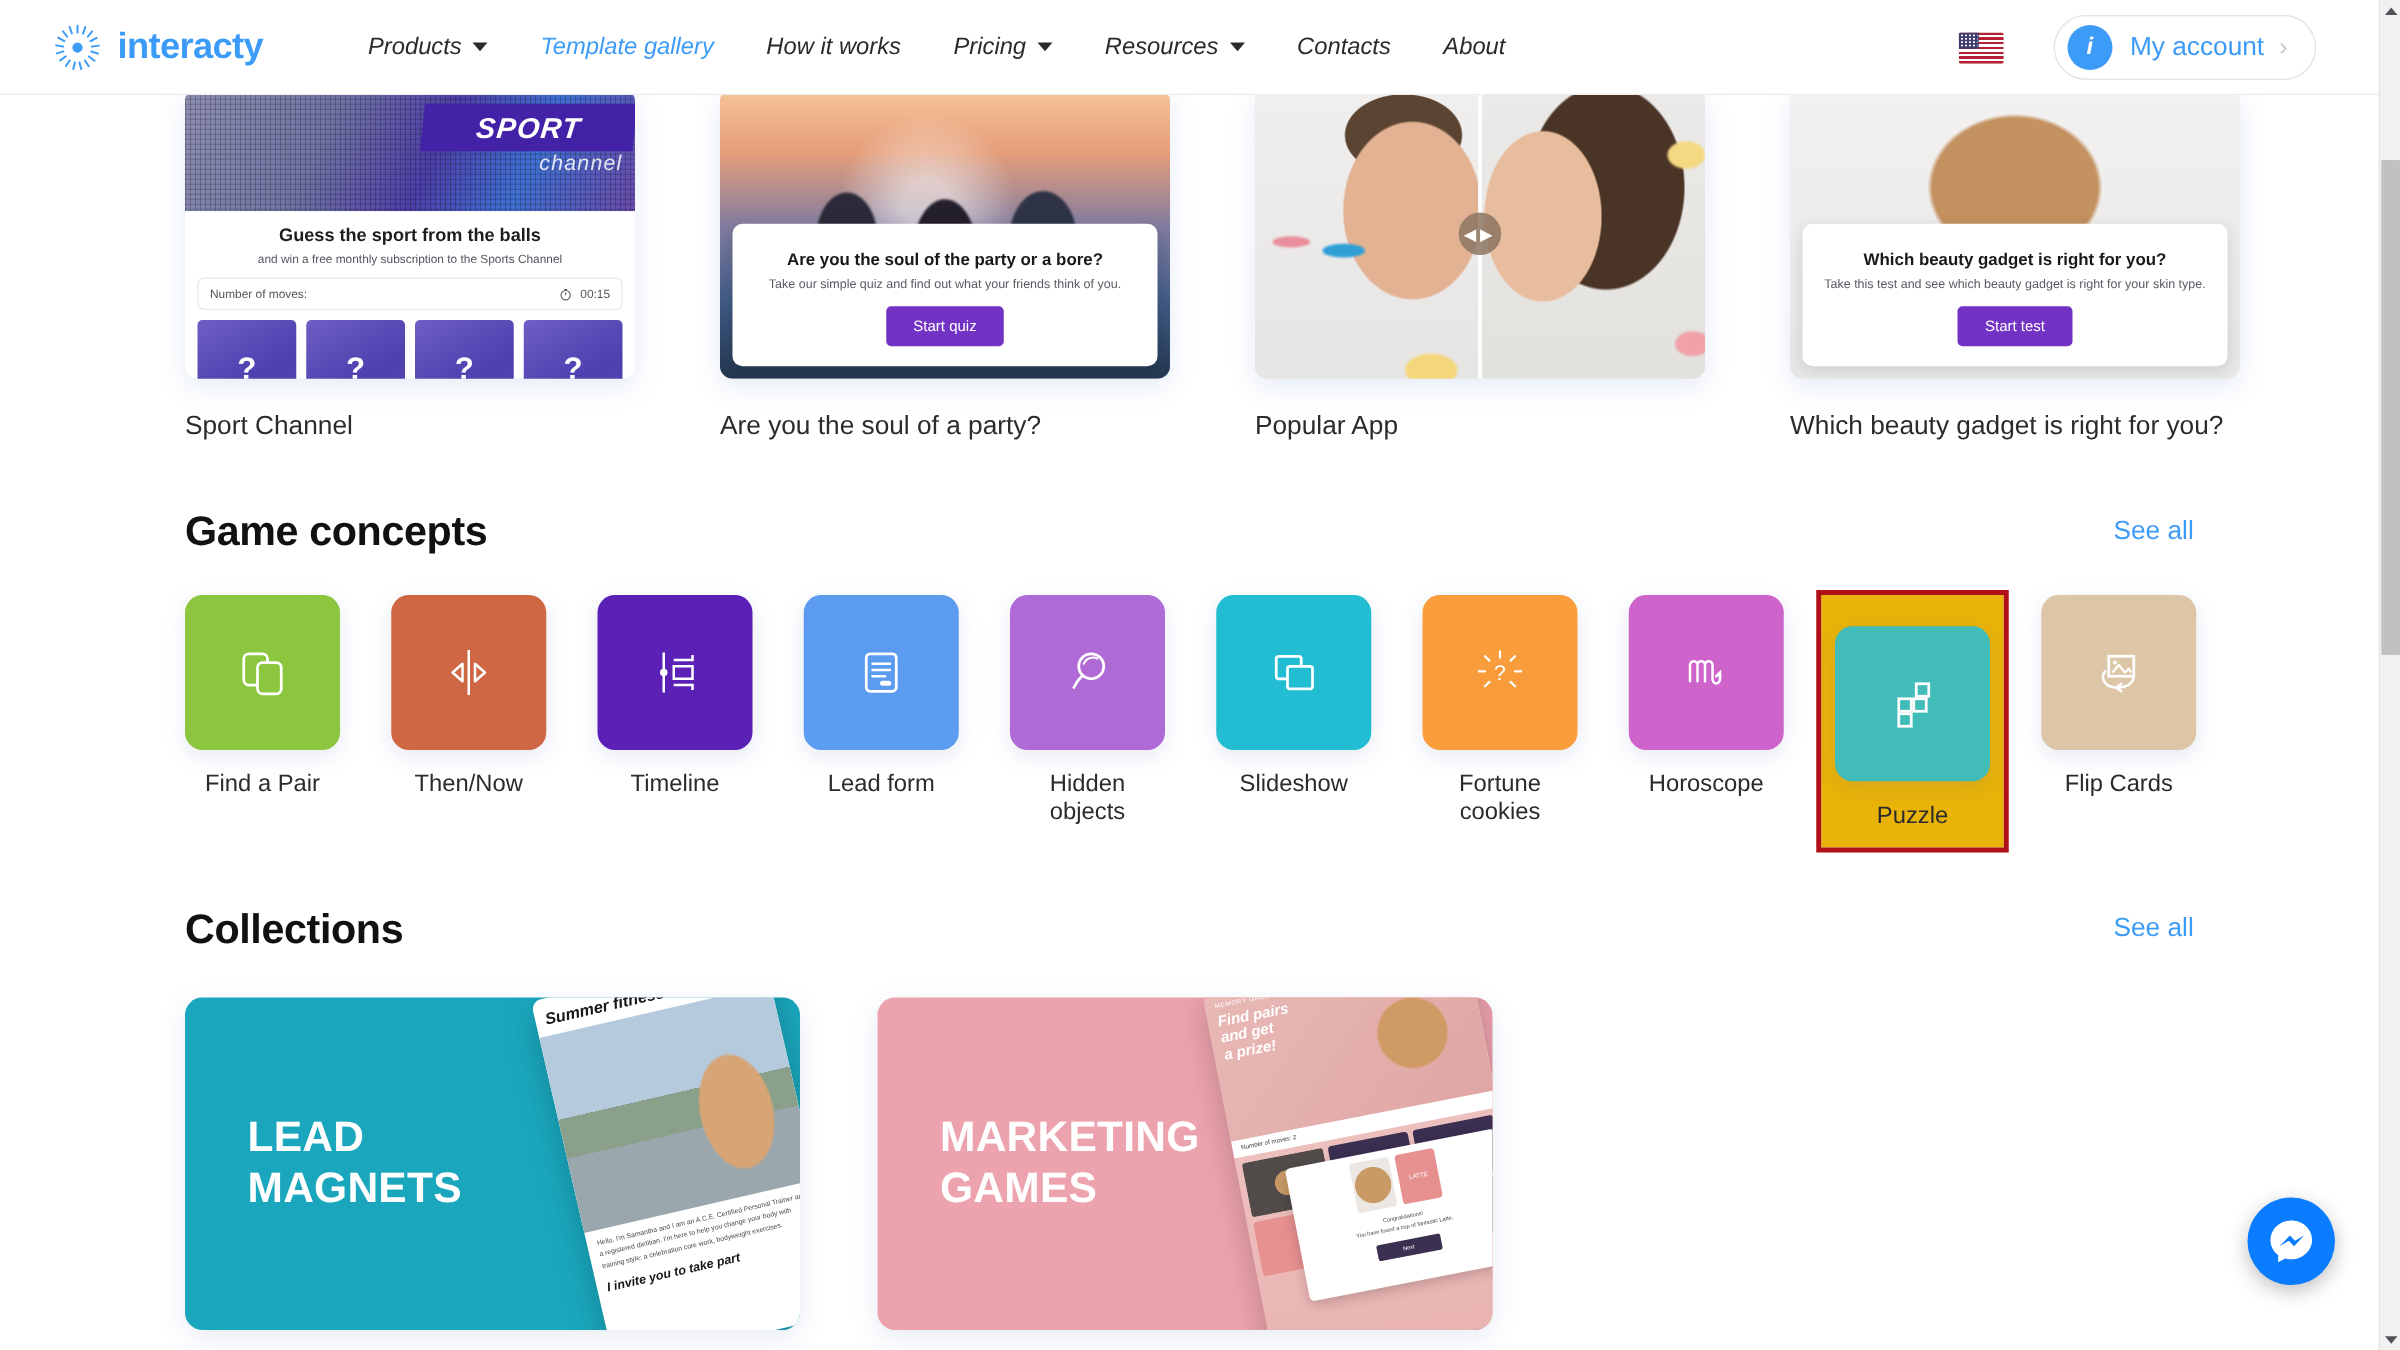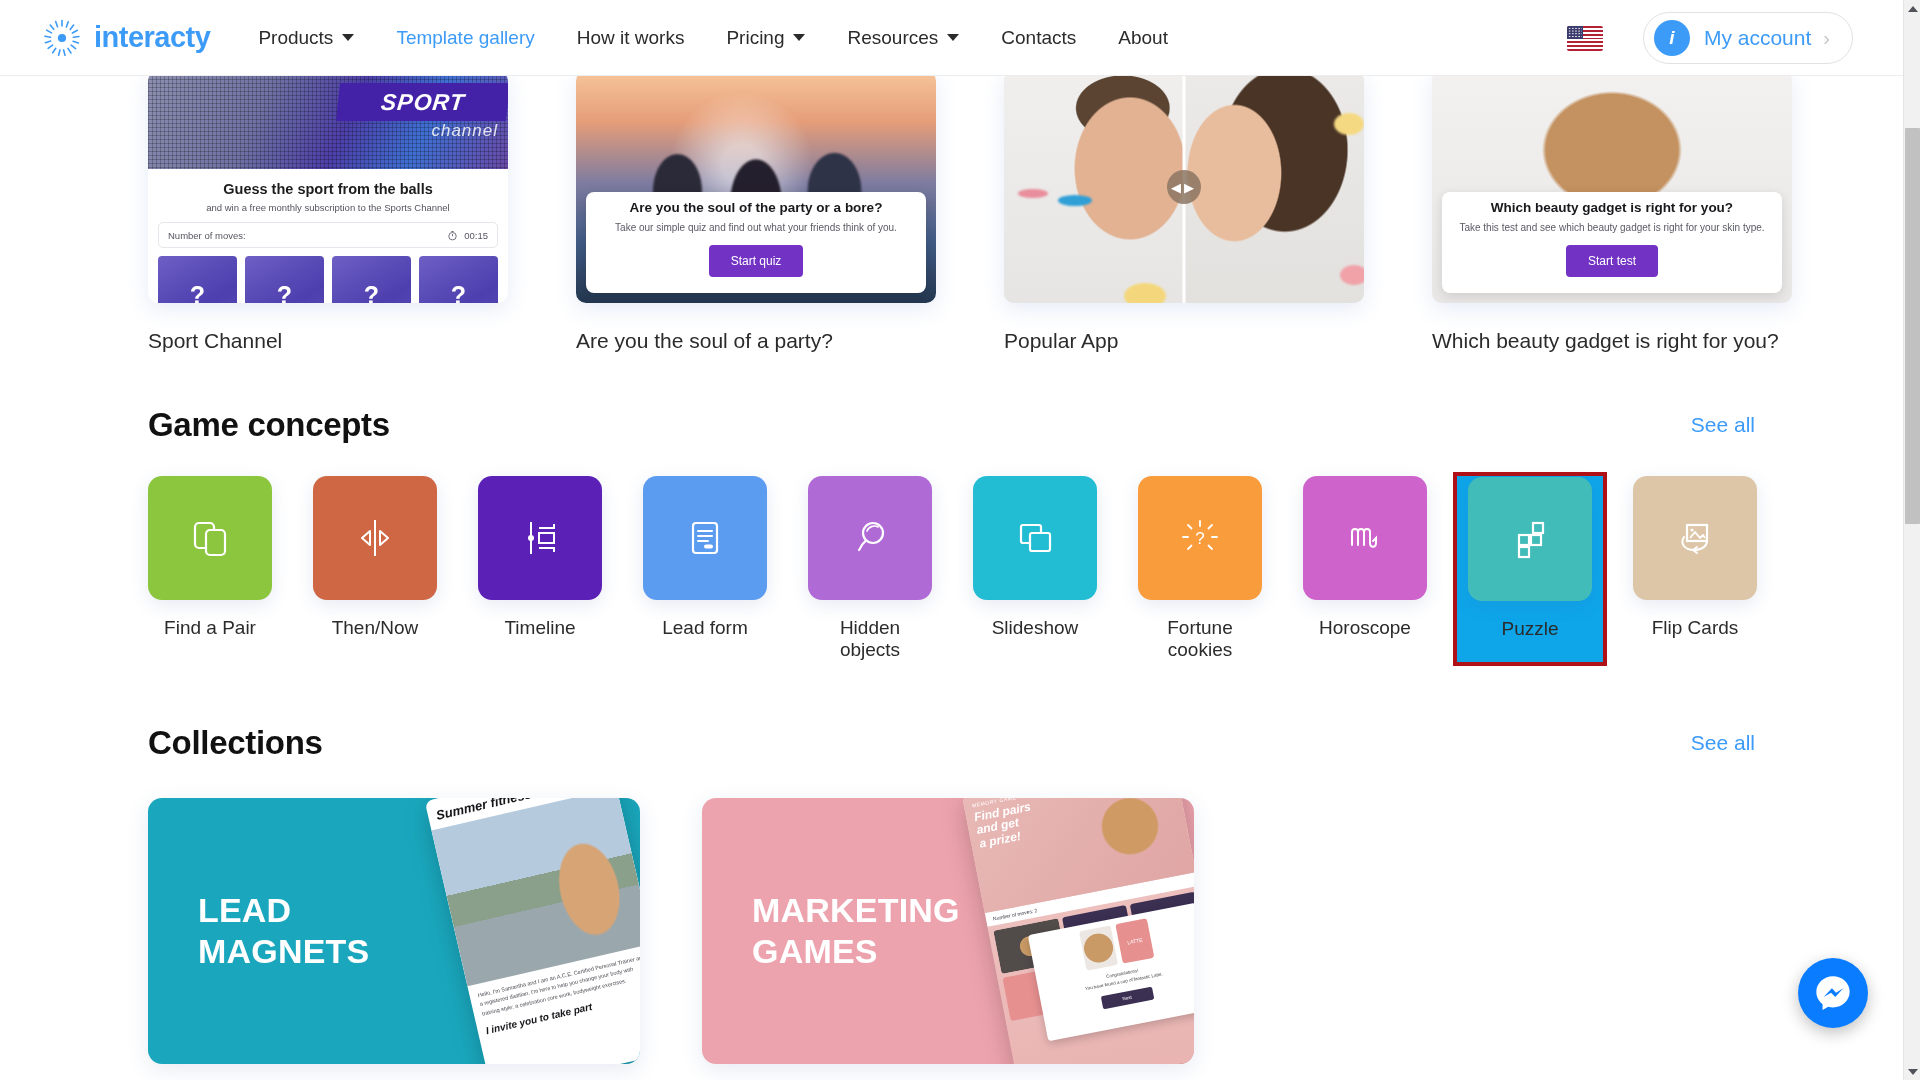--- a/index.html
+++ b/index.html
@@ -21,21 +21,21 @@
     display: flex; align-items: center;
     z-index: 40;
     text-align: center;
   }
   .brand { display: flex; align-items: center; margin-left: 42px; }
   .brand-mark { width: 40px; height: 40px; position: relative; }
   .brand-text {
     font-size: 29px; font-weight: bold; color: #3d9bf8;
     margin-left: 12px; letter-spacing: -0.5px;
   }
-  .nav-items { display: flex; align-items: center; margin-left: 48px; }
+  .nav-items { display: flex; align-items: center; margin-left: 84px; font-style: italic; }
   .nav-item {
     font-size: 19px; color: #2b2b2b; margin-right: 42px;
     display: flex; align-items: center; cursor: pointer;
     white-space: nowrap;
   }
   .nav-item.active { color: #3d9bf8; }
   .caret {
     display: inline-block; margin-left: 9px;
     width: 0; height: 0;
     border-left: 6px solid transparent;
@@ -172,21 +172,21 @@
   .party-silh {
     position:absolute; left:8%; top:18%; width:84%; height:70%;
     background:
       radial-gradient(ellipse 40px 60px at 24% 48%, #2b2a38 0 60%, transparent 62%),
       radial-gradient(ellipse 42px 70px at 50% 55%, #241f2c 0 60%, transparent 62%),
       radial-gradient(ellipse 44px 62px at 76% 48%, #2f3347 0 60%, transparent 62%);
     filter: blur(1px);
   }
   .overlay-card {
     position:absolute; left: 10px; right: 10px; bottom: 10px;
-    background:#fff; border-radius: 8px; padding: 8px 12px 16px;
+    background:#fff; border-radius: 8px; padding: 21px 12px 16px;
     text-align:center; box-shadow: 0 3px 12px rgba(0,0,0,.12);
   }
   .overlay-h { font-size: 13.5px; font-weight: bold; color:#19191d; }
   .overlay-p { font-size: 10px; color:#5a5a64; margin-top: 7px; }
   .overlay-btn {
     display:inline-block; margin-top: 12px;
     background:#7232c4; color:#fff; font-size: 12px;
     padding: 9px 22px; border-radius: 4px;
   }
 
@@ -247,22 +247,22 @@
     width: 124px; height: 124px; border-radius: 14px;
     display:flex; align-items:center; justify-content:center;
     box-shadow: 0 5px 18px rgba(60,90,160,.13);
   }
   .concept .cname {
     margin-top: 17px; font-size: 19px; color:#2b2b2b; line-height: 1.18;
   }
   .concept.selected {
     outline: 4px solid #b01116; outline-offset: 0;
     width: 146px; margin-left:-11px; margin-right:-11px;
-    padding: 1px 0 14px;
-    background: #0ea5e9;
+    padding: 25px 0 14px;
+    background: #eab308;
   }
   .concept.selected .tile { margin: 0 auto; }
 
   
   .collections {
     position:absolute; top: 722px; left: 148px;
     display:flex; gap: 62px;
   }
   .coll {
     width: 492px; height: 266px; border-radius: 14px;

